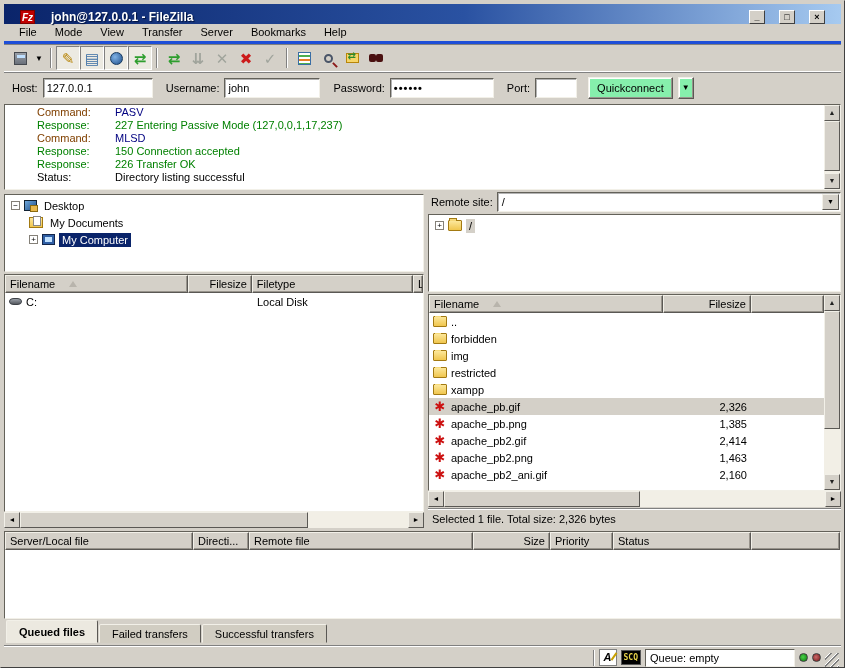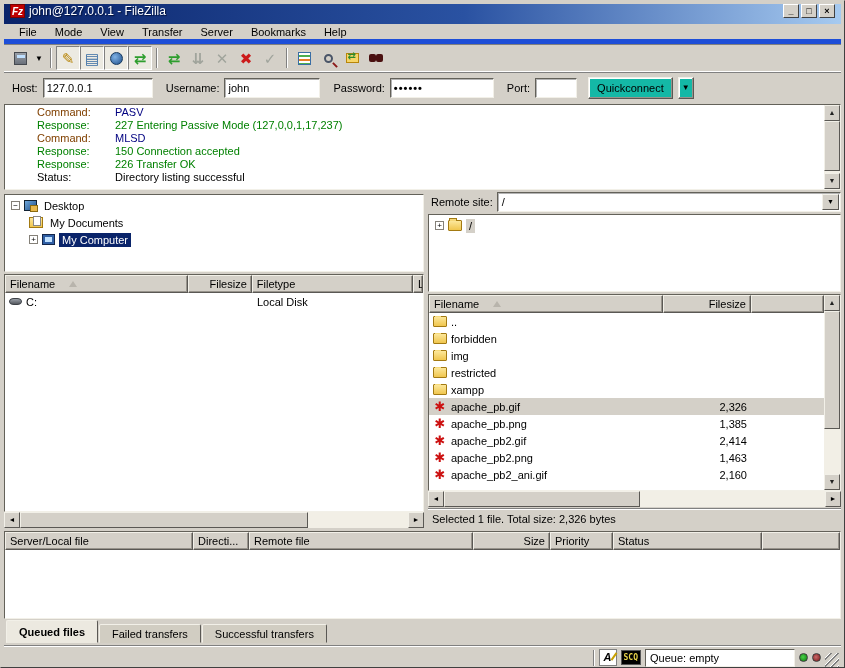--- a/index.html
+++ b/index.html
@@ -6,35 +6,35 @@
   html,body { width:845px; height:668px; overflow:hidden; }
   body {
     font-family: "Liberation Sans", "DejaVu Sans", sans-serif;
     font-size: 11px; color:#000; background:#D4D0C8;
   }
   .window { width:845px; height:668px; background:#D4D0C8; padding:3px;
     border:1px solid #404040; border-top-color:#D4D0C8; border-left-color:#D4D0C8;
     display:flex; flex-direction:column; }
 
   
-  .titlebar { height:20px; flex:0 0 20px; display:flex; align-items:flex-start;
+  .titlebar { height:20px; flex:0 0 20px; display:flex; align-items:flex-end;
     background:linear-gradient(90deg,#0A246A 0%,#2A52A2 55%,#A6CAF0 100%);
-    color:#fff; padding:0 6px; }
+    color:#fff; padding:0 16px;gap:12px; }
   .app-icon { width:15px; height:14px; background:#C00000; color:#fff; font-weight:bold;
     font-size:10px; line-height:14px; text-align:center; margin-right:4px;
     border:1px solid #7a0000; font-style:italic;}
-  .title-text { font-weight:normal; font-size:12px; flex:1; white-space:nowrap;
+  .title-text { font-weight:bold; font-size:12px; flex:1; white-space:nowrap;
     text-shadow:1px 1px 1px #00113a; }
   .win-btn { width:16px; height:14px; margin-left:2px; background:#D4D0C8; color:#000;
     border:1px solid; border-color:#fff #404040 #404040 #fff; font-size:9px; line-height:12px;
     text-align:center; font-weight:bold; }
 
   
-  .menubar { height:20px; flex:0 0 20px; display:flex; align-items:center; padding-left:6px;
-    border-bottom:5px solid #1d4ed8; }
+  .menubar { height:20px; flex:0 0 20px; display:flex; padding-left:6px;
+    border-bottom:3px solid #1d4ed8; }
   .menu-item { padding:2px 9px; }
 
   
   .toolbar { height:28px; flex:0 0 28px; display:flex; align-items:center; padding-left:4px;
     border-top:1px solid #808080; border-bottom:1px solid #fff; background:#D4D0C8;}
   .tb-sep { width:2px; height:20px; margin:0 4px; border-left:1px solid #808080; border-right:1px solid #fff; }
   .tb-btn { width:24px; height:24px; display:flex; align-items:center; justify-content:center;
     background:transparent; border:1px solid transparent; position:relative; }
   .tb-btn.pressed { border-color:#808080 #fff #fff #808080;
     background:#ECEAE2; }
@@ -58,21 +58,21 @@
   .ic-binoculars:after { content:""; position:absolute; left:7px; top:0; width:7px; height:8px; background:#4a1010; border-radius:2px;}
   .ic-syncfolder { width:13px; height:10px; background:#F7D567; border:1px solid #B8860B; position:relative;}
   .ic-syncfolder:after { content:"⇄"; position:absolute; left:1px; top:-4px; color:#2E8B2E; font-size:10px; font-weight:bold;}
 
   
   .quickbar { height:30px; flex:0 0 30px; display:flex; align-items:center; gap:5px; padding-left:8px;
     border-top:1px solid #808080; }
   .field { background:#fff; border:1px solid; border-color:#636159 #F2F0E8 #F2F0E8 #636159;
     box-shadow:inset 1px 1px 0 rgba(64,64,64,.4); height:20px; font-size:11px; padding:0 3px;
     font-family:"Liberation Sans",sans-serif;}
-  .btn { background:#14b8a6; border:1px solid; border-color:#F2F0E8 #5a5854 #5a5854 #F2F0E8;
+  .btn { background:#86efac; border:1px solid; border-color:#F2F0E8 #5a5854 #5a5854 #F2F0E8;
     box-shadow:inset -1px -1px 0 #98948c, inset 1px 1px 0 #fff; height:22px; padding:0 8px; font-size:11px;
     font-family:"Liberation Sans",sans-serif;}
   .qc-drop { width:16px; padding:0; font-size:8px; }
 
   
   .log { flex:0 0 86px; margin-top:2px; background:#fff; border:1px solid;
     border-color:#636159 #F2F0E8 #F2F0E8 #636159; position:relative; overflow:hidden; }
   .log-lines { padding:1px 2px; line-height:13px; }
   .log-line { display:flex; white-space:nowrap;margin-left:30px; }
   .log-label { width:78px; flex:0 0 78px; }
@@ -504,21 +504,21 @@
         </span>
       <span class="col-hdr" style="width:224px">
           <span>Remote file</span>
         </span>
       <span class="col-hdr right" style="width:77px">
           <span>Size</span>
         </span>
       <span class="col-hdr" style="width:63px">
           <span>Priority</span>
         </span>
-      <span class="col-hdr" style="width:149px">
+      <span class="col-hdr" style="width:138px">
           <span>Status</span>
         </span>
       <span class="col-hdr" style="flex:1"></span>
     </div>
     <div class="queue-body"></div>
   </div>
 
   <div class="tabstrip">
     <span class="tab active">Queued files</span>
     <span class="tab">Failed transfers</span>

